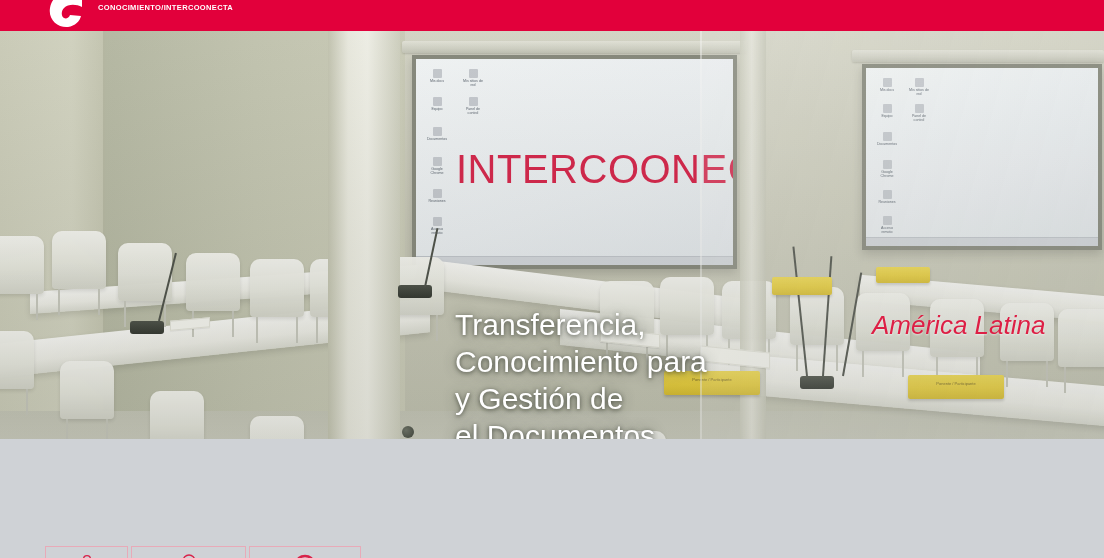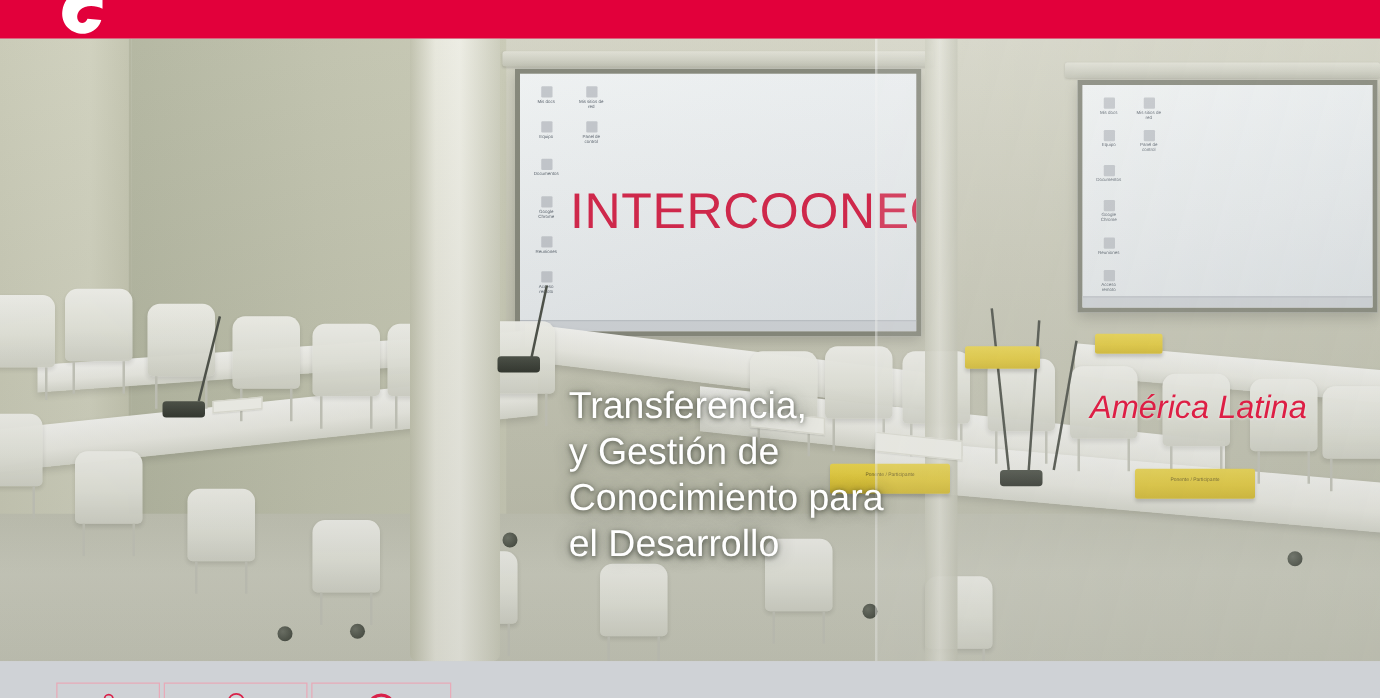--- a/index.html
+++ b/index.html
@@ -32,21 +32,21 @@
     letter-spacing: 0.35px;
     color: #ffffff;
     padding-bottom: 18px;
     white-space: nowrap;
     font-family: "Liberation Sans", sans-serif;
   }
 
   
   .hero {
     position: absolute; left: 0; top: 31px;
-    width: 1104px; height: 498px;
+    width: 1104px; height: 408px;
     overflow: hidden;
     background: #c9c9ba;
   }
   .hero-photo { position: absolute; inset: 0; }
 
   
   .wall {
     position: absolute; left: 0; top: 0; width: 1104px; height: 395px;
     background: linear-gradient(180deg, #d9d9cb 0%, #cfcfbf 45%, #c4c5b4 100%);
   }
@@ -241,20 +241,21 @@
 </head>
 <body>
 
 <div class="topbar">
   <div class="brand">
     <div class="brand-mark">
       <svg width="46" height="44" viewBox="0 0 46 44" aria-hidden="true">
         <path d="M38 6 C24 2 8 8 6 22 C4 34 14 42 24 41 C31 40 36 35 37 30 L26 29 C25 32 22 33 20 32 C17 30 17 25 20 22 C24 18 32 18 38 21 Z" fill="#ffffff"></path>
       </svg>
     </div>
+    <div class="brand-text">CONOCIMIENTO/INTERCOONECTA</div>
   </div>
 </div>
 
 <div class="hero">
   <div class="hero-photo">
 
     <div class="wall"></div>
     <div class="wall-mid"></div>
     <div class="wall-left-panel"></div>
     <div class="floor"></div>
@@ -354,23 +355,23 @@
     </div>
     <div class="plaque" style="left:772px; top:246px; width:60px; height:18px;"></div>
     <div class="plaque" style="left:876px; top:236px; width:54px; height:16px;"></div>
 
     <div class="glass-pane"></div>
     <div class="hero-veil"></div>
   </div>
 
   <div class="hero-copy">
     <div class="line">Transferencia,</div>
+    <div class="line">Conocimiento para</div>
     <div class="line">y Gestión de</div>
-    <div class="line">Conocimiento para</div>
-    <div class="line">el Desarrollo</div>
+    <div class="line">el Documentos</div>
   </div>
 
   <div class="hero-region">
     <div class="line">América Latina</div>
   </div>
 </div>
 
 <div class="strip">
   <div class="cards">
 

